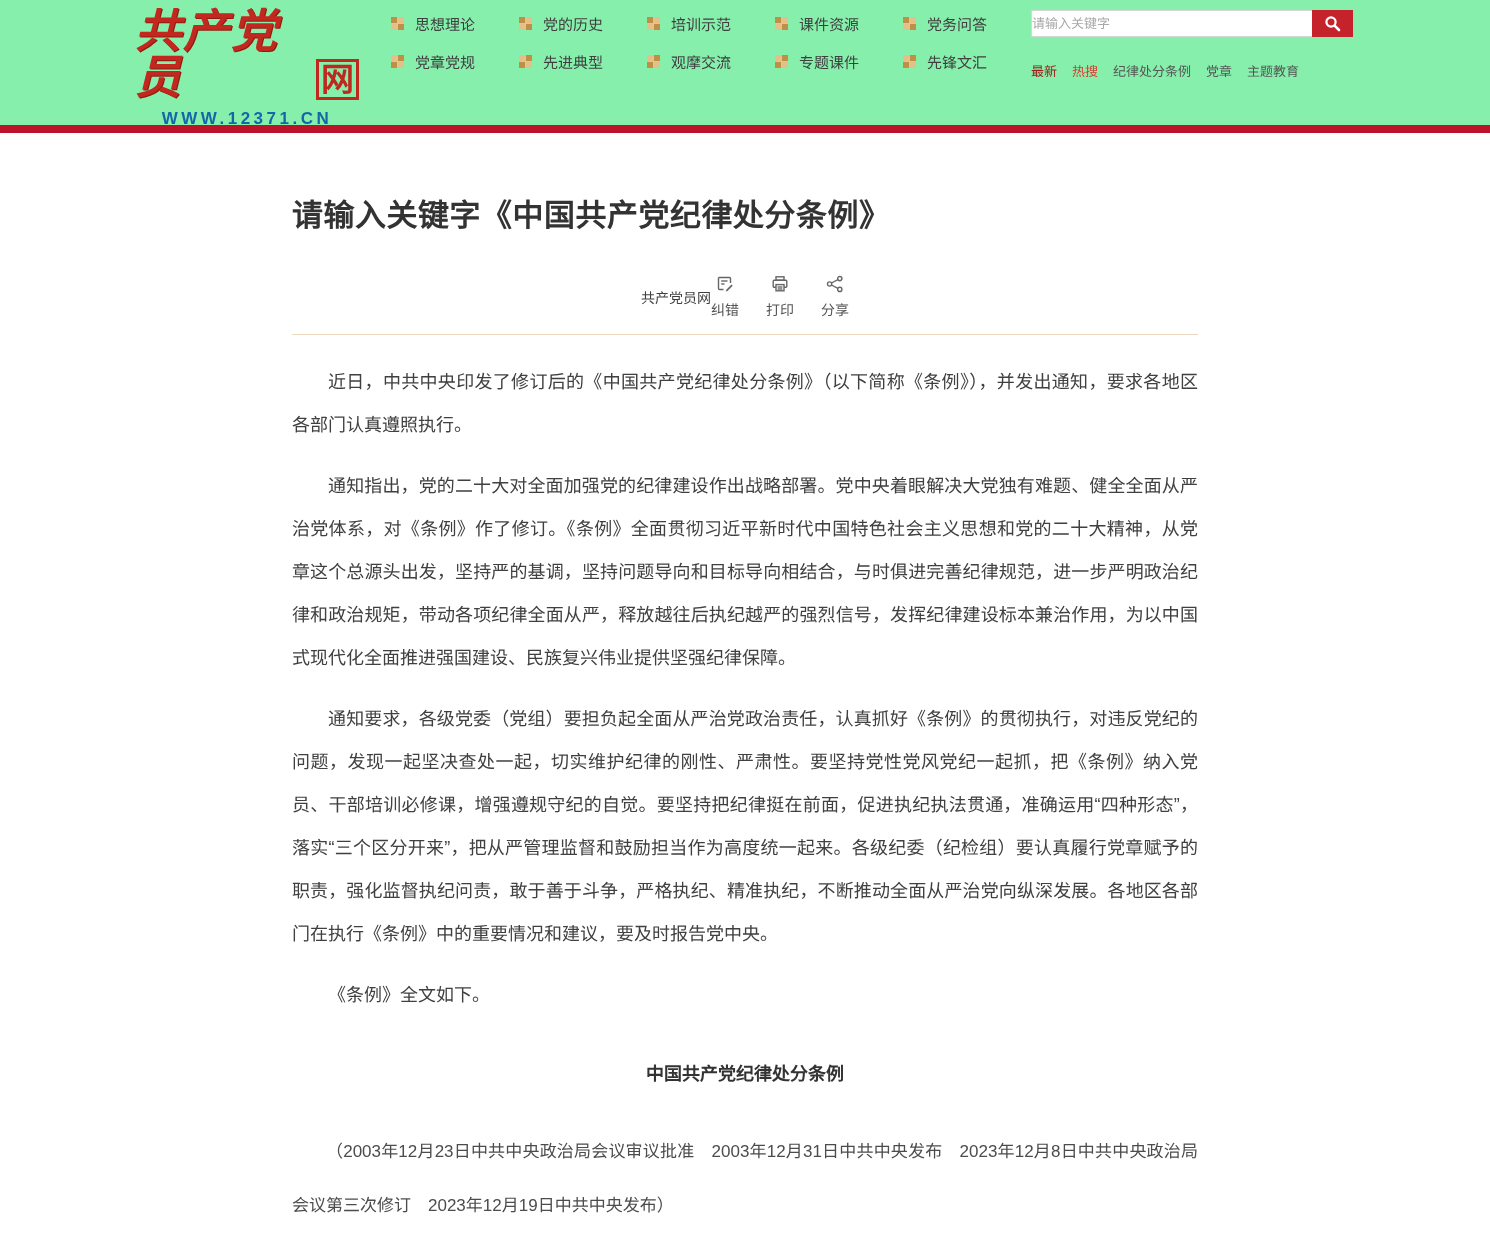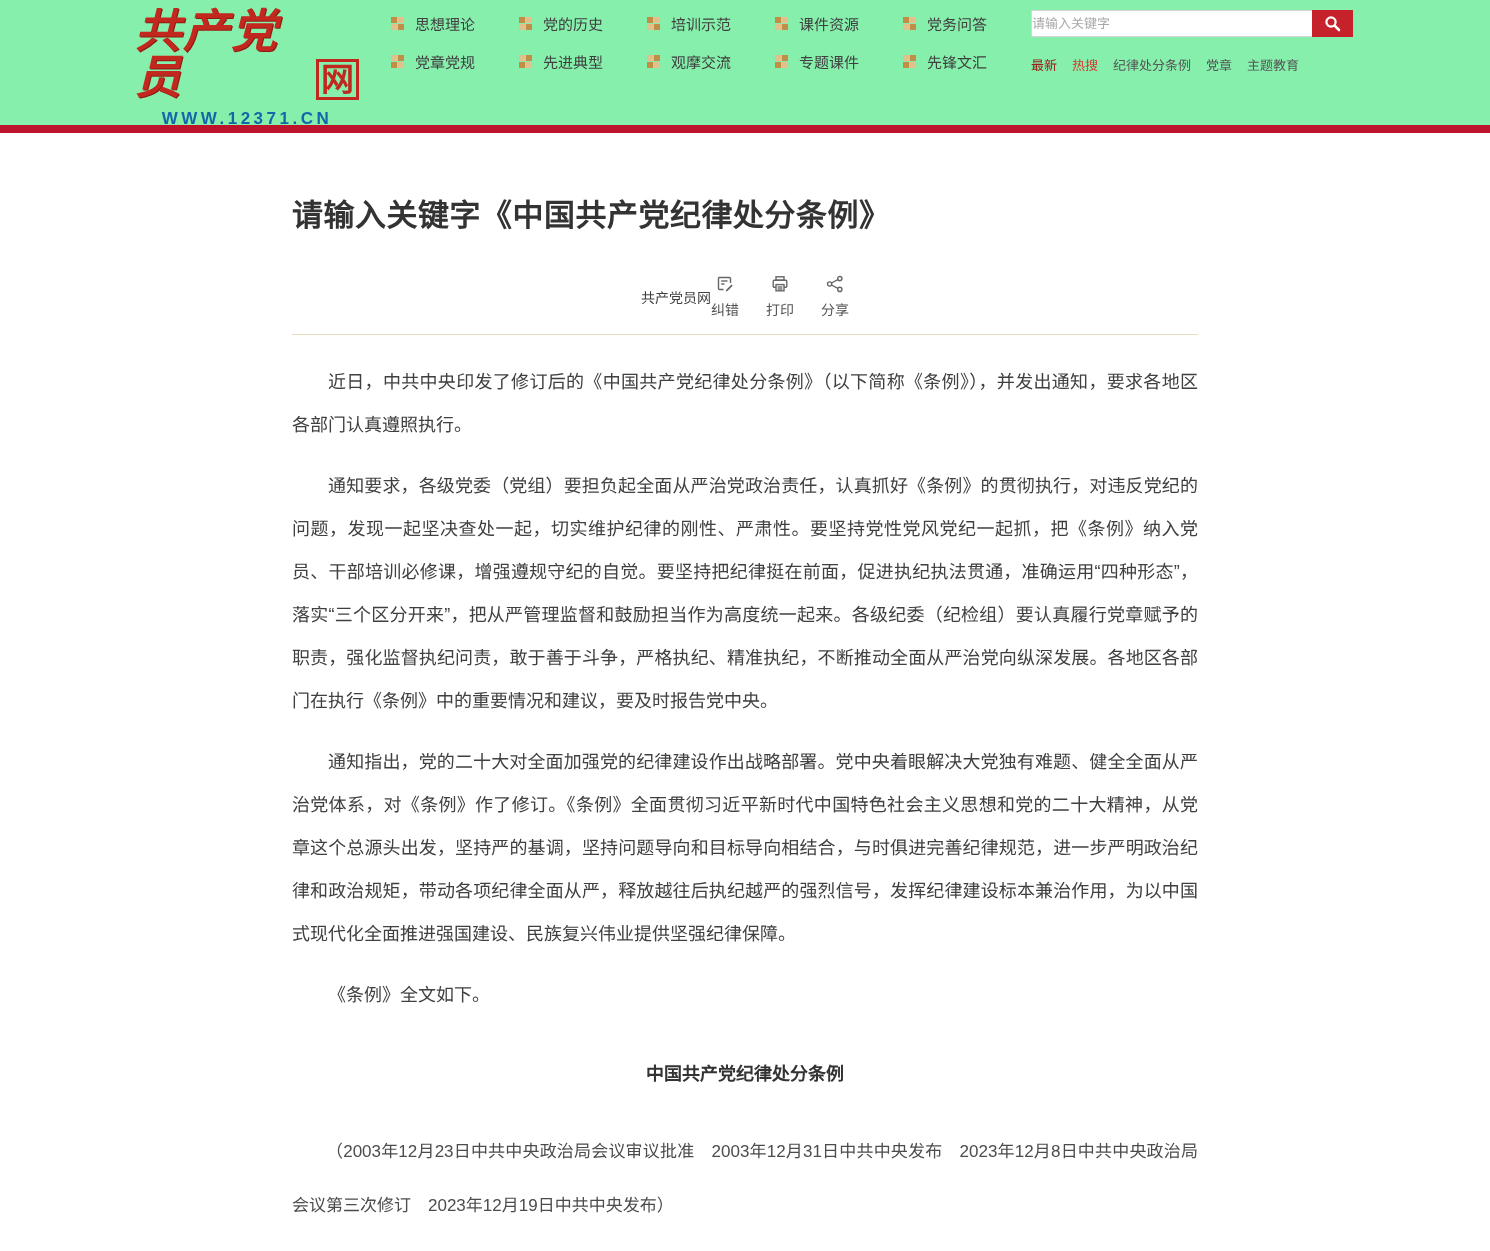--- a/index.html
+++ b/index.html
@@ -22,21 +22,21 @@
   .nav-item { display:flex; align-items:center; gap:11px; font-size:15px; color:#3f3f3f; cursor:pointer; white-space:nowrap; }
   .grid-icon { width:13px; height:13px; flex:0 0 13px; }
 
   .search-col { margin-left:auto; width:322px; margin-top:10px; }
   .search-row { display:flex; }
   .search-input { width:281px; height:27px; border:1px solid #d6d6d6; border-right:none;
                   padding:0 0; font-size:13px; color:#333; outline:none; }
   .search-input::placeholder { color:#a9a9a9; }
   .search-btn { width:41px; height:27px; background:#c6222b; border:none; cursor:pointer;
                 display:flex; align-items:center; justify-content:center; }
-  .hot-row { display:flex; gap:15px; margin-top:18px; font-size:13px; }
+  .hot-row { display:flex; gap:15px; margin-top:24px; font-size:13px; }
   .hot-link { color:#555; cursor:pointer; text-decoration:none; }
   .hot-link:nth-child(1) { color:#97201a; }
   .hot-link:nth-child(2) { color:#d8392e; }
 
   
   .top-bar { height:8px; background:#bd122b; width:100%; }
 
   
   .content { width:906px; margin:0 auto; padding-top:57px; }
   .article-title { font-size:31px; font-weight:bold; color:#333; letter-spacing:0.5px; }
@@ -226,22 +226,22 @@
         </svg>
         <span>分享</span>
       </button>
     </div>
   </div>
 
   <div class="divider"></div>
 
   <article class="body-text">
     <p>近日，中共中央印发了修订后的《中国共产党纪律处分条例》（以下简称《条例》），并发出通知，要求各地区各部门认真遵照执行。</p>
+    <p>通知指出，党的二十大对全面加强党的纪律建设作出战略部署。党中央着眼解决大党独有难题、健全全面从严治党体系，对《条例》作了修订。《条例》全面贯彻习近平新时代中国特色社会主义思想和党的二十大精神，从党章这个总源头出发，坚持严的基调，坚持问题导向和目标导向相结合，与时俱进完善纪律规范，进一步严明政治纪律和政治规矩，带动各项纪律全面从严，释放越往后执纪越严的强烈信号，发挥纪律建设标本兼治作用，为以中国式现代化全面推进强国建设、民族复兴伟业提供坚强纪律保障。</p>
     <p>通知要求，各级党委（党组）要担负起全面从严治党政治责任，认真抓好《条例》的贯彻执行，对违反党纪的问题，发现一起坚决查处一起，切实维护纪律的刚性、严肃性。要坚持党性党风党纪一起抓，把《条例》纳入党员、干部培训必修课，增强遵规守纪的自觉。要坚持把纪律挺在前面，促进执纪执法贯通，准确运用“四种形态”，落实“三个区分开来”，把从严管理监督和鼓励担当作为高度统一起来。各级纪委（纪检组）要认真履行党章赋予的职责，强化监督执纪问责，敢于善于斗争，严格执纪、精准执纪，不断推动全面从严治党向纵深发展。各地区各部门在执行《条例》中的重要情况和建议，要及时报告党中央。</p>
-    <p>通知指出，党的二十大对全面加强党的纪律建设作出战略部署。党中央着眼解决大党独有难题、健全全面从严治党体系，对《条例》作了修订。《条例》全面贯彻习近平新时代中国特色社会主义思想和党的二十大精神，从党章这个总源头出发，坚持严的基调，坚持问题导向和目标导向相结合，与时俱进完善纪律规范，进一步严明政治纪律和政治规矩，带动各项纪律全面从严，释放越往后执纪越严的强烈信号，发挥纪律建设标本兼治作用，为以中国式现代化全面推进强国建设、民族复兴伟业提供坚强纪律保障。</p>
     <p>《条例》全文如下。</p>
 
     <h2 class="doc-title">中国共产党纪律处分条例</h2>
 
     <p class="doc-dates">（2003年12月23日中共中央政治局会议审议批准　2003年12月31日中共中央发布　2023年12月8日中共中央政治局会议第三次修订　2023年12月19日中共中央发布）</p>
 
     <h3 class="section-heading">第一编　总则</h3>
   </article>
 
 </main>

